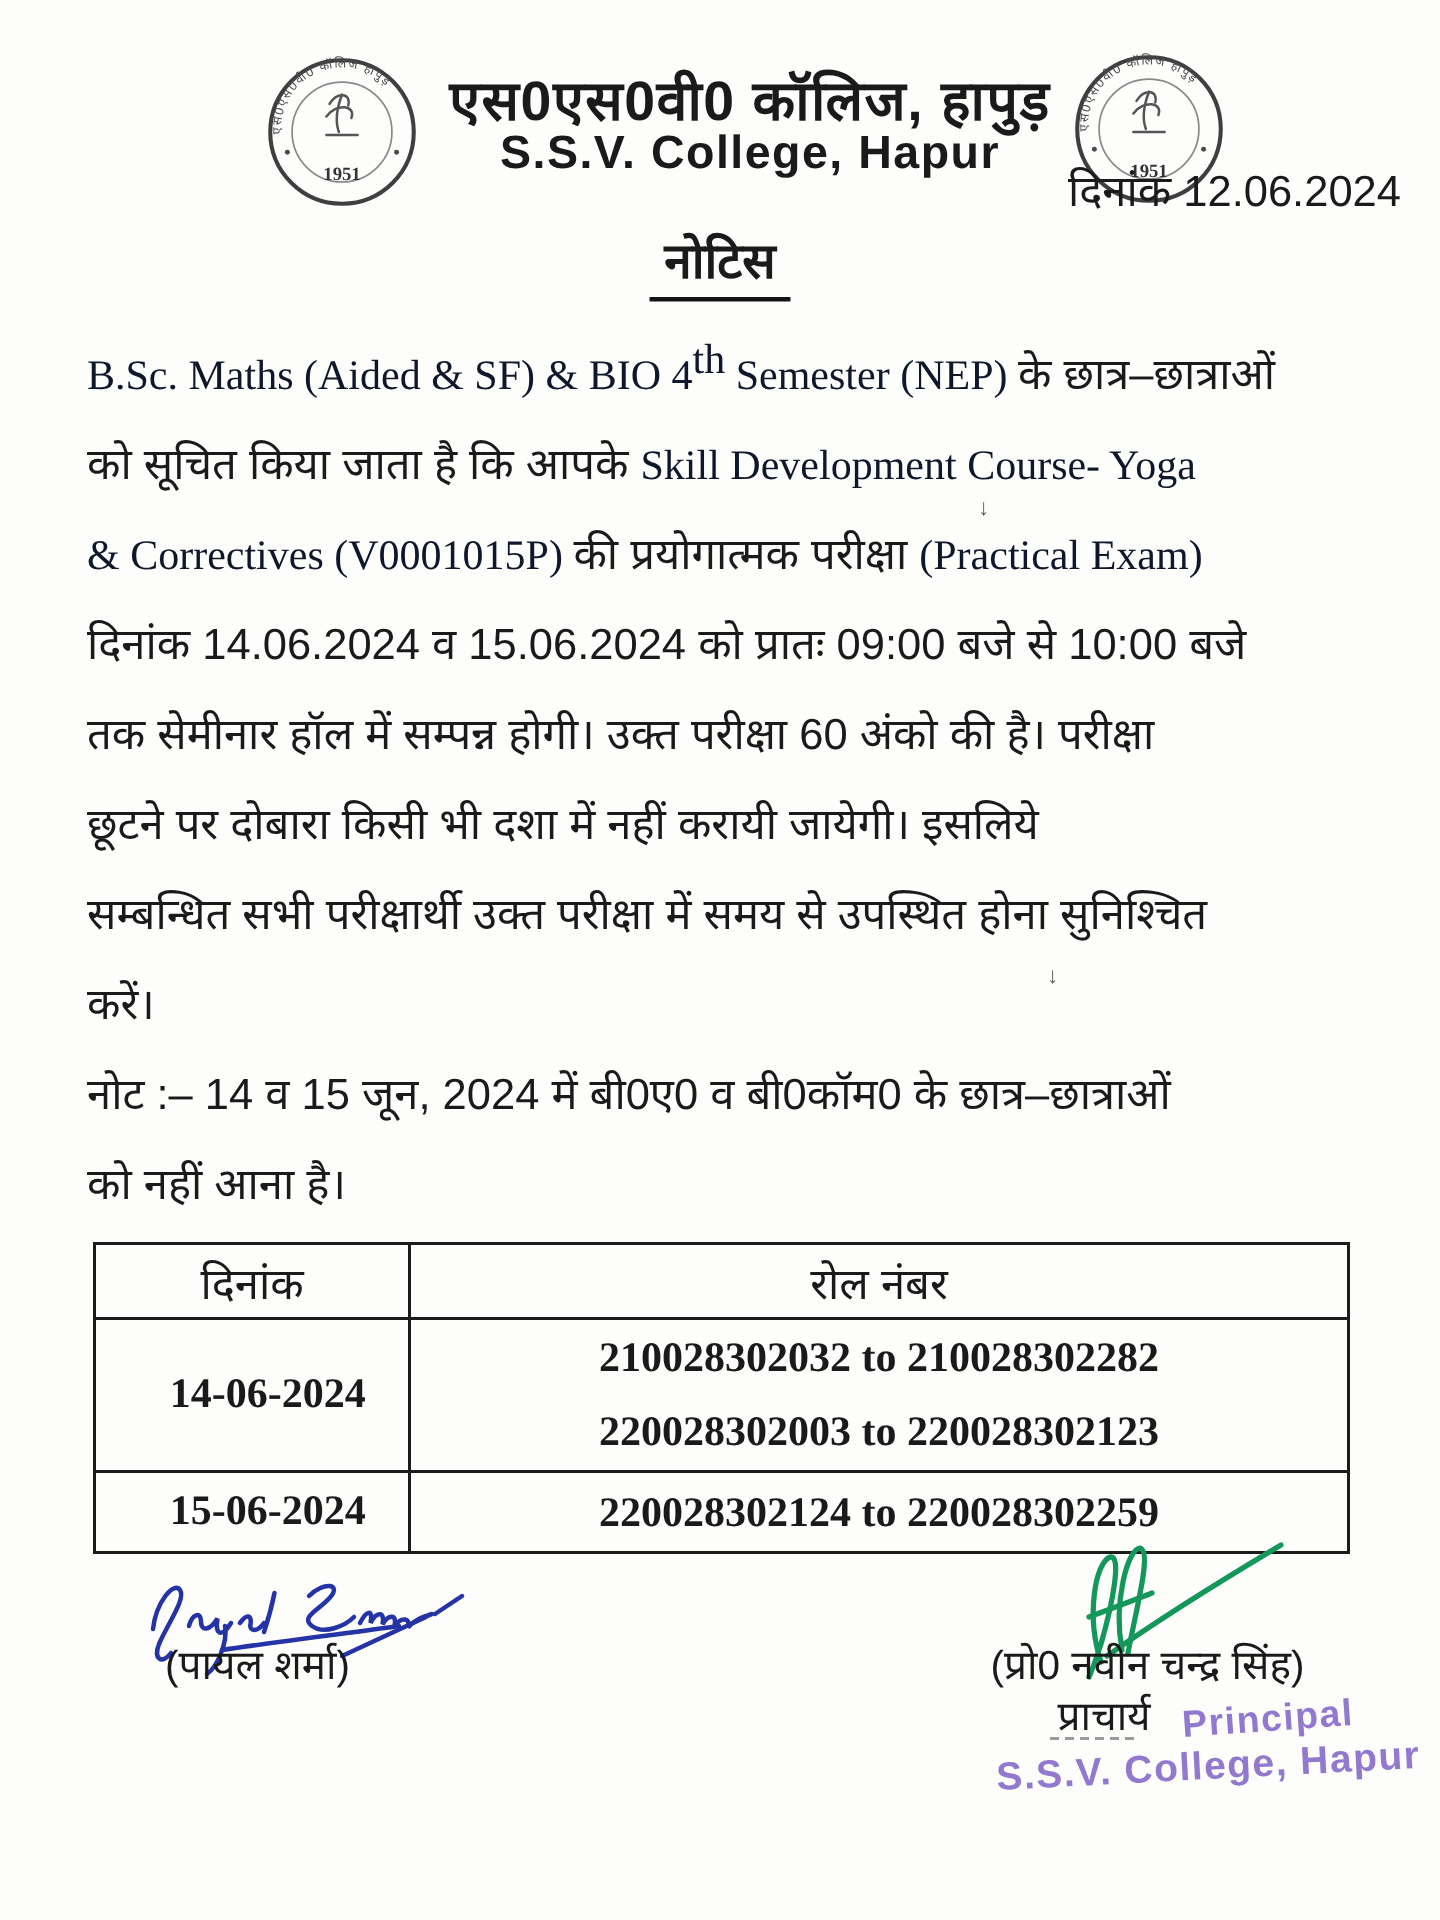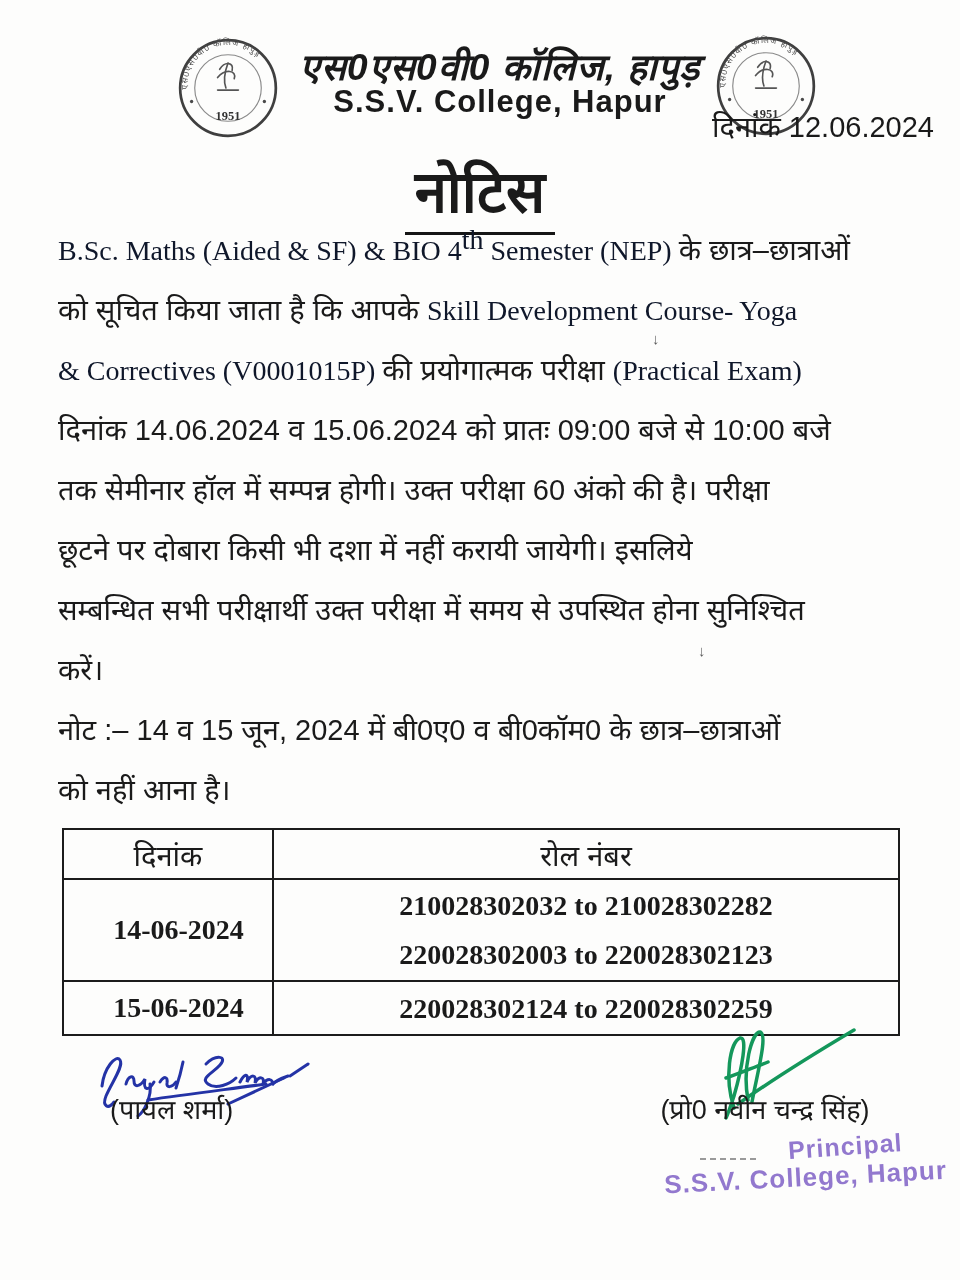--- a/index.html
+++ b/index.html
@@ -7,31 +7,31 @@
     position:relative;width:960px;height:1280px;margin:0 auto;
     background:#fdfdfc;overflow:hidden;
     font-family:"Liberation Sans",sans-serif;color:#1a1a1a;
   }
   .hi{font-family:"Liberation Sans",sans-serif;color:#1a1a1a;}
   .en{font-family:"Liberation Serif",serif;font-weight:400;color:#0f172a;}
   .abs{position:absolute;}
 
   
   .hdr-hindi{top:40px;left:120px;width:760px;text-align:center;
-    font-size:37px;font-weight:600;letter-spacing:1px;font-style:italic;}
+    font-size:37px;font-weight:600;letter-spacing:1px;}
   .hdr-eng{top:84px;left:120px;width:760px;text-align:center;
     font-size:31px;font-weight:700;letter-spacing:1px;}
   .hdr-date{top:106px;right:26px;font-size:29px;}
   .seal{width:104px;height:104px;}
   .seal-left{top:36px;left:176px;}
   .seal-right{top:34px;left:714px;}
 
   
   .notice-title{top:150px;left:0;width:100%;text-align:center;}
-  .notice-title span{display:inline-block;font-size:58px;font-weight:600;
+  .notice-title span{display:inline-block;font-size:33px;font-weight:600;
     border-bottom:3px solid #151515;padding:0 10px 3px;}
 
   
   .body-block{top:220px;left:58px;width:882px;}
   .bline{line-height:60px;height:60px;white-space:nowrap;font-size:29px;}
   .bline .en{font-size:28px;}
   sup.ord{font-size:16px;vertical-align:super;line-height:0;}
 
   
   .ntable{top:828px;left:62px;width:838px;border-collapse:collapse;
@@ -174,18 +174,19 @@
     <svg width="190" height="105" viewBox="0 0 190 105">
       <g fill="none" stroke="#14975b" stroke-width="3.5" stroke-linecap="round">
         <path d="M52,90 C42,60 48,24 58,20 C66,18 60,50 52,78 C48,90 46,96 44,100"></path>
         <path d="M66,82 C60,50 70,14 78,14 C86,16 76,52 70,84"></path>
         <path d="M44,60 C60,54 76,48 86,44"></path>
         <path d="M56,86 C90,62 135,34 172,12"></path>
       </g>
     </svg>
   </div>
   <div class="abs sig-right-name hi">(प्रो0 नवीन चन्द्र सिंह)</div>
+  <div class="abs sig-right-title hi">प्राचार्य</div>
   <div class="abs title-dashes"></div>
 
   <div class="abs stamp stamp1" style="color:#7b5cc4;">Principal</div>
   <div class="abs stamp stamp2" style="color:#7b5cc4;">S.S.V. College, Hapur</div>
 
 </div>
 
 </body></html>

